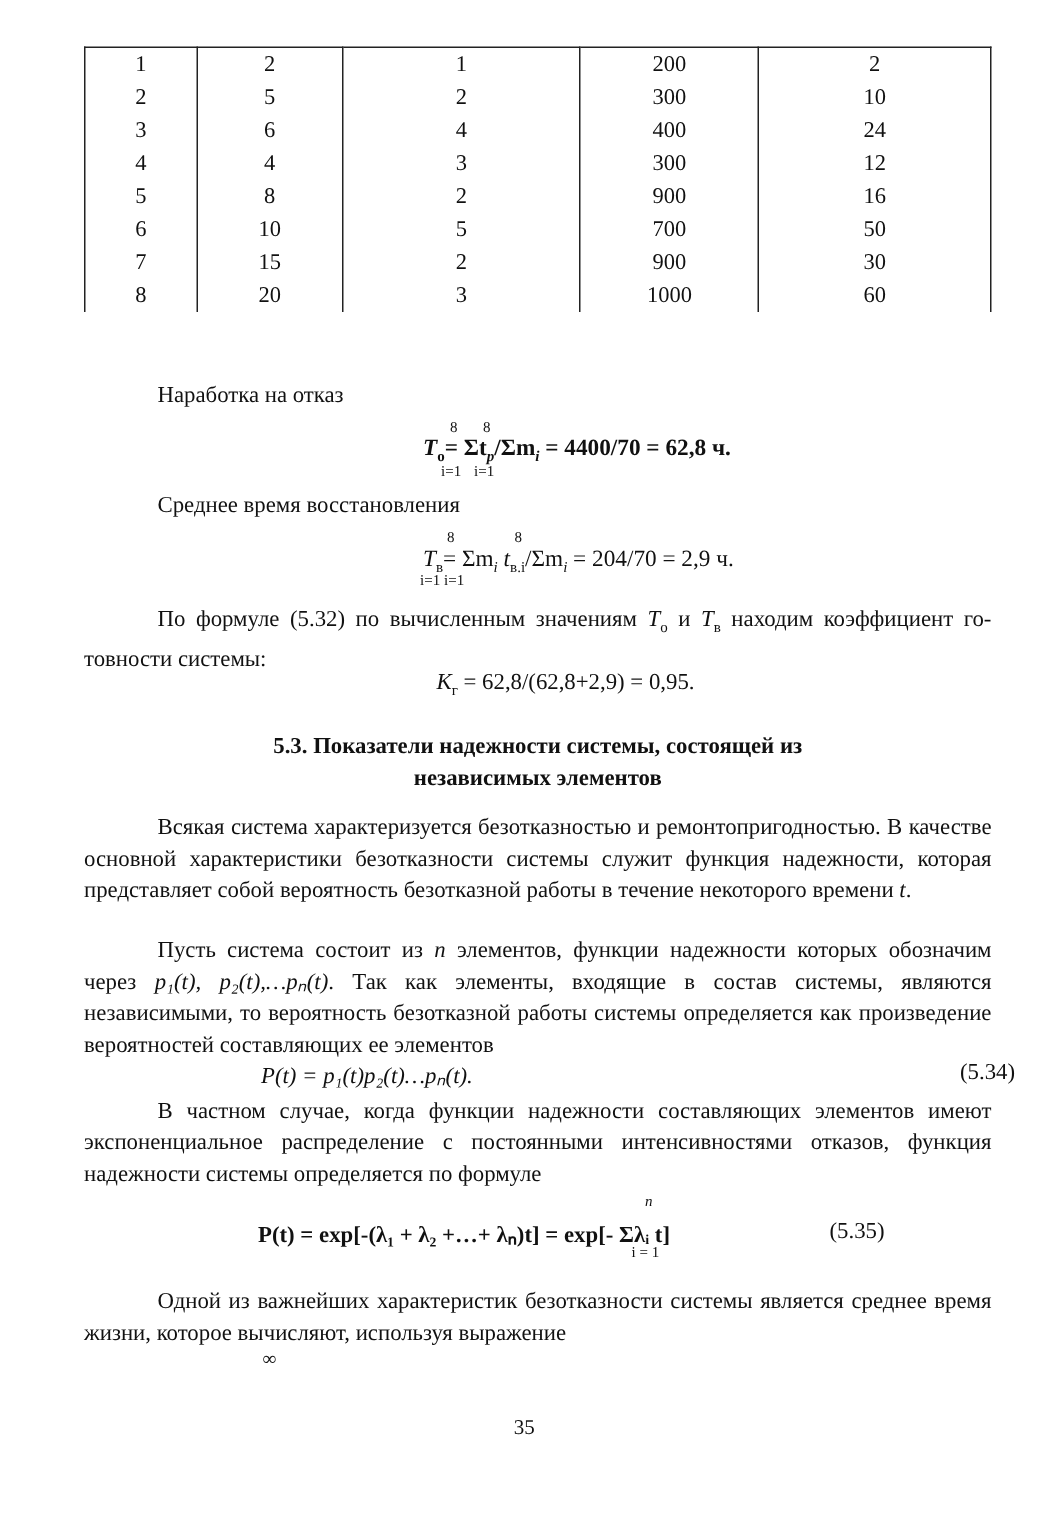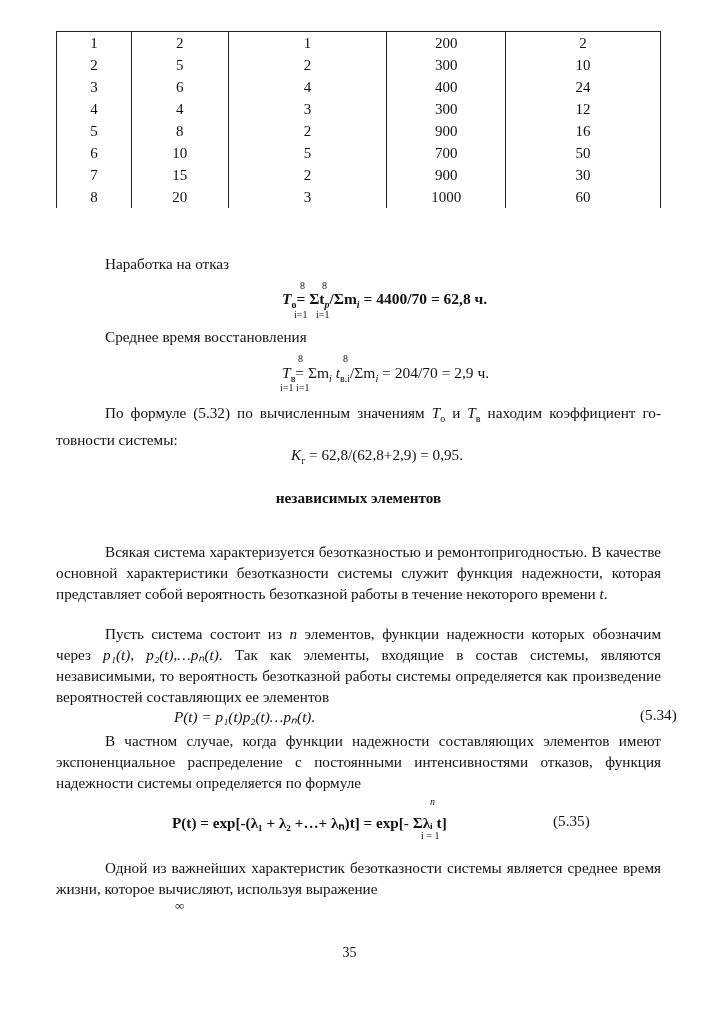--- a/index.html
+++ b/index.html
@@ -123,20 +123,21 @@
 
 <div class="para indent" style="top:402px;">
   <span>По формуле (5.32) по вычисленным значениям </span><i>T</i><sub>о</sub><span> и </span><i>T</i><sub>в</sub><span> находим коэффициент го-</span>
   <span>товности системы:</span>
 </div>
 <div class="line" style="left:291px; top:446px;">
   <i>K</i><sub>г</sub><span> = 62,8/(62,8+2,9) = 0,95.</span>
 </div>
 
 <div class="heading" style="top:487px;">
+  <div>5.3. Показатели надежности системы, состоящей из</div>
   <div>независимых элементов</div>
 </div>
 
 <div class="para indent" style="top:541px;">
   <span>Всякая система характеризуется безотказностью и ремонтопригодностью. В качестве основной характеристики безотказности системы служит функция надежности, которая представляет собой вероятность безотказной работы в течение некоторого времени </span><i>t</i><span>.</span>
 </div>
 
 <div class="para indent" style="top:623px;">
   <span>Пусть система состоит из </span><i>n</i><span> элементов, функции надежности которых обозначим через </span><i>p₁(t), p₂(t),…pₙ(t)</i><span>. Так как элементы, входящие в состав системы, являются независимыми, то вероятность безотказной работы системы определяется как произведение вероятностей составляющих ее элементов</span>
 </div>

